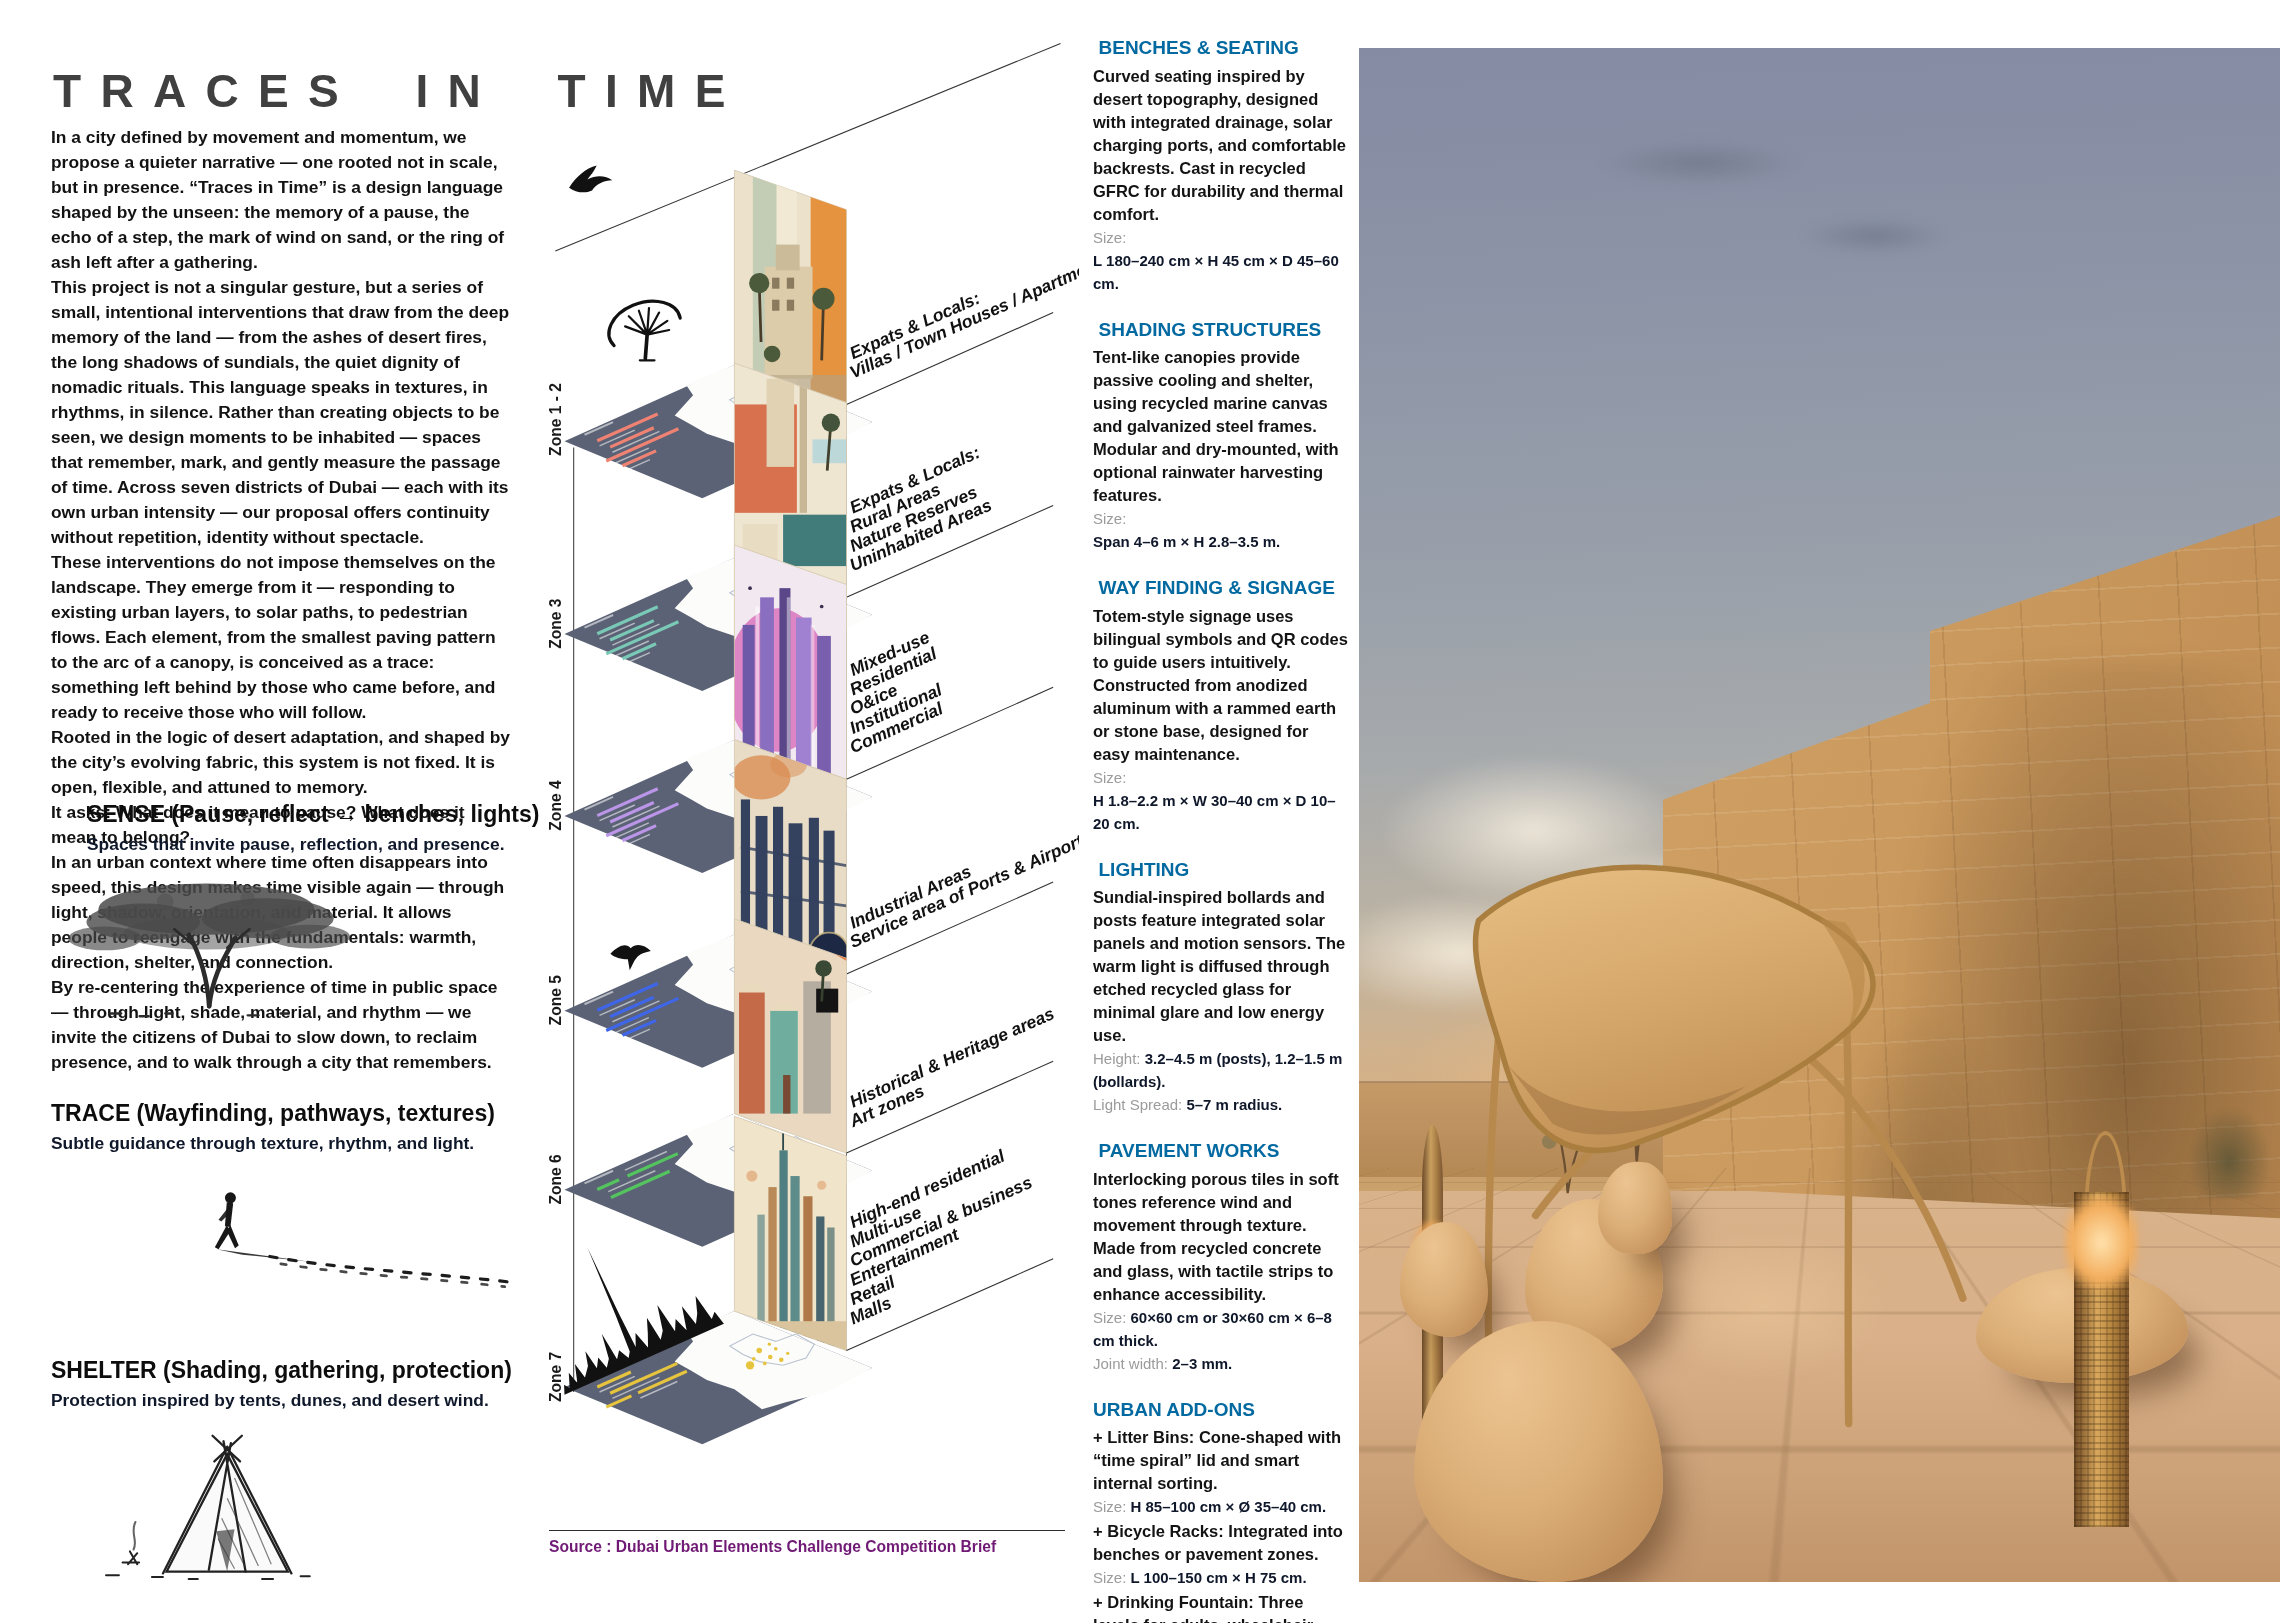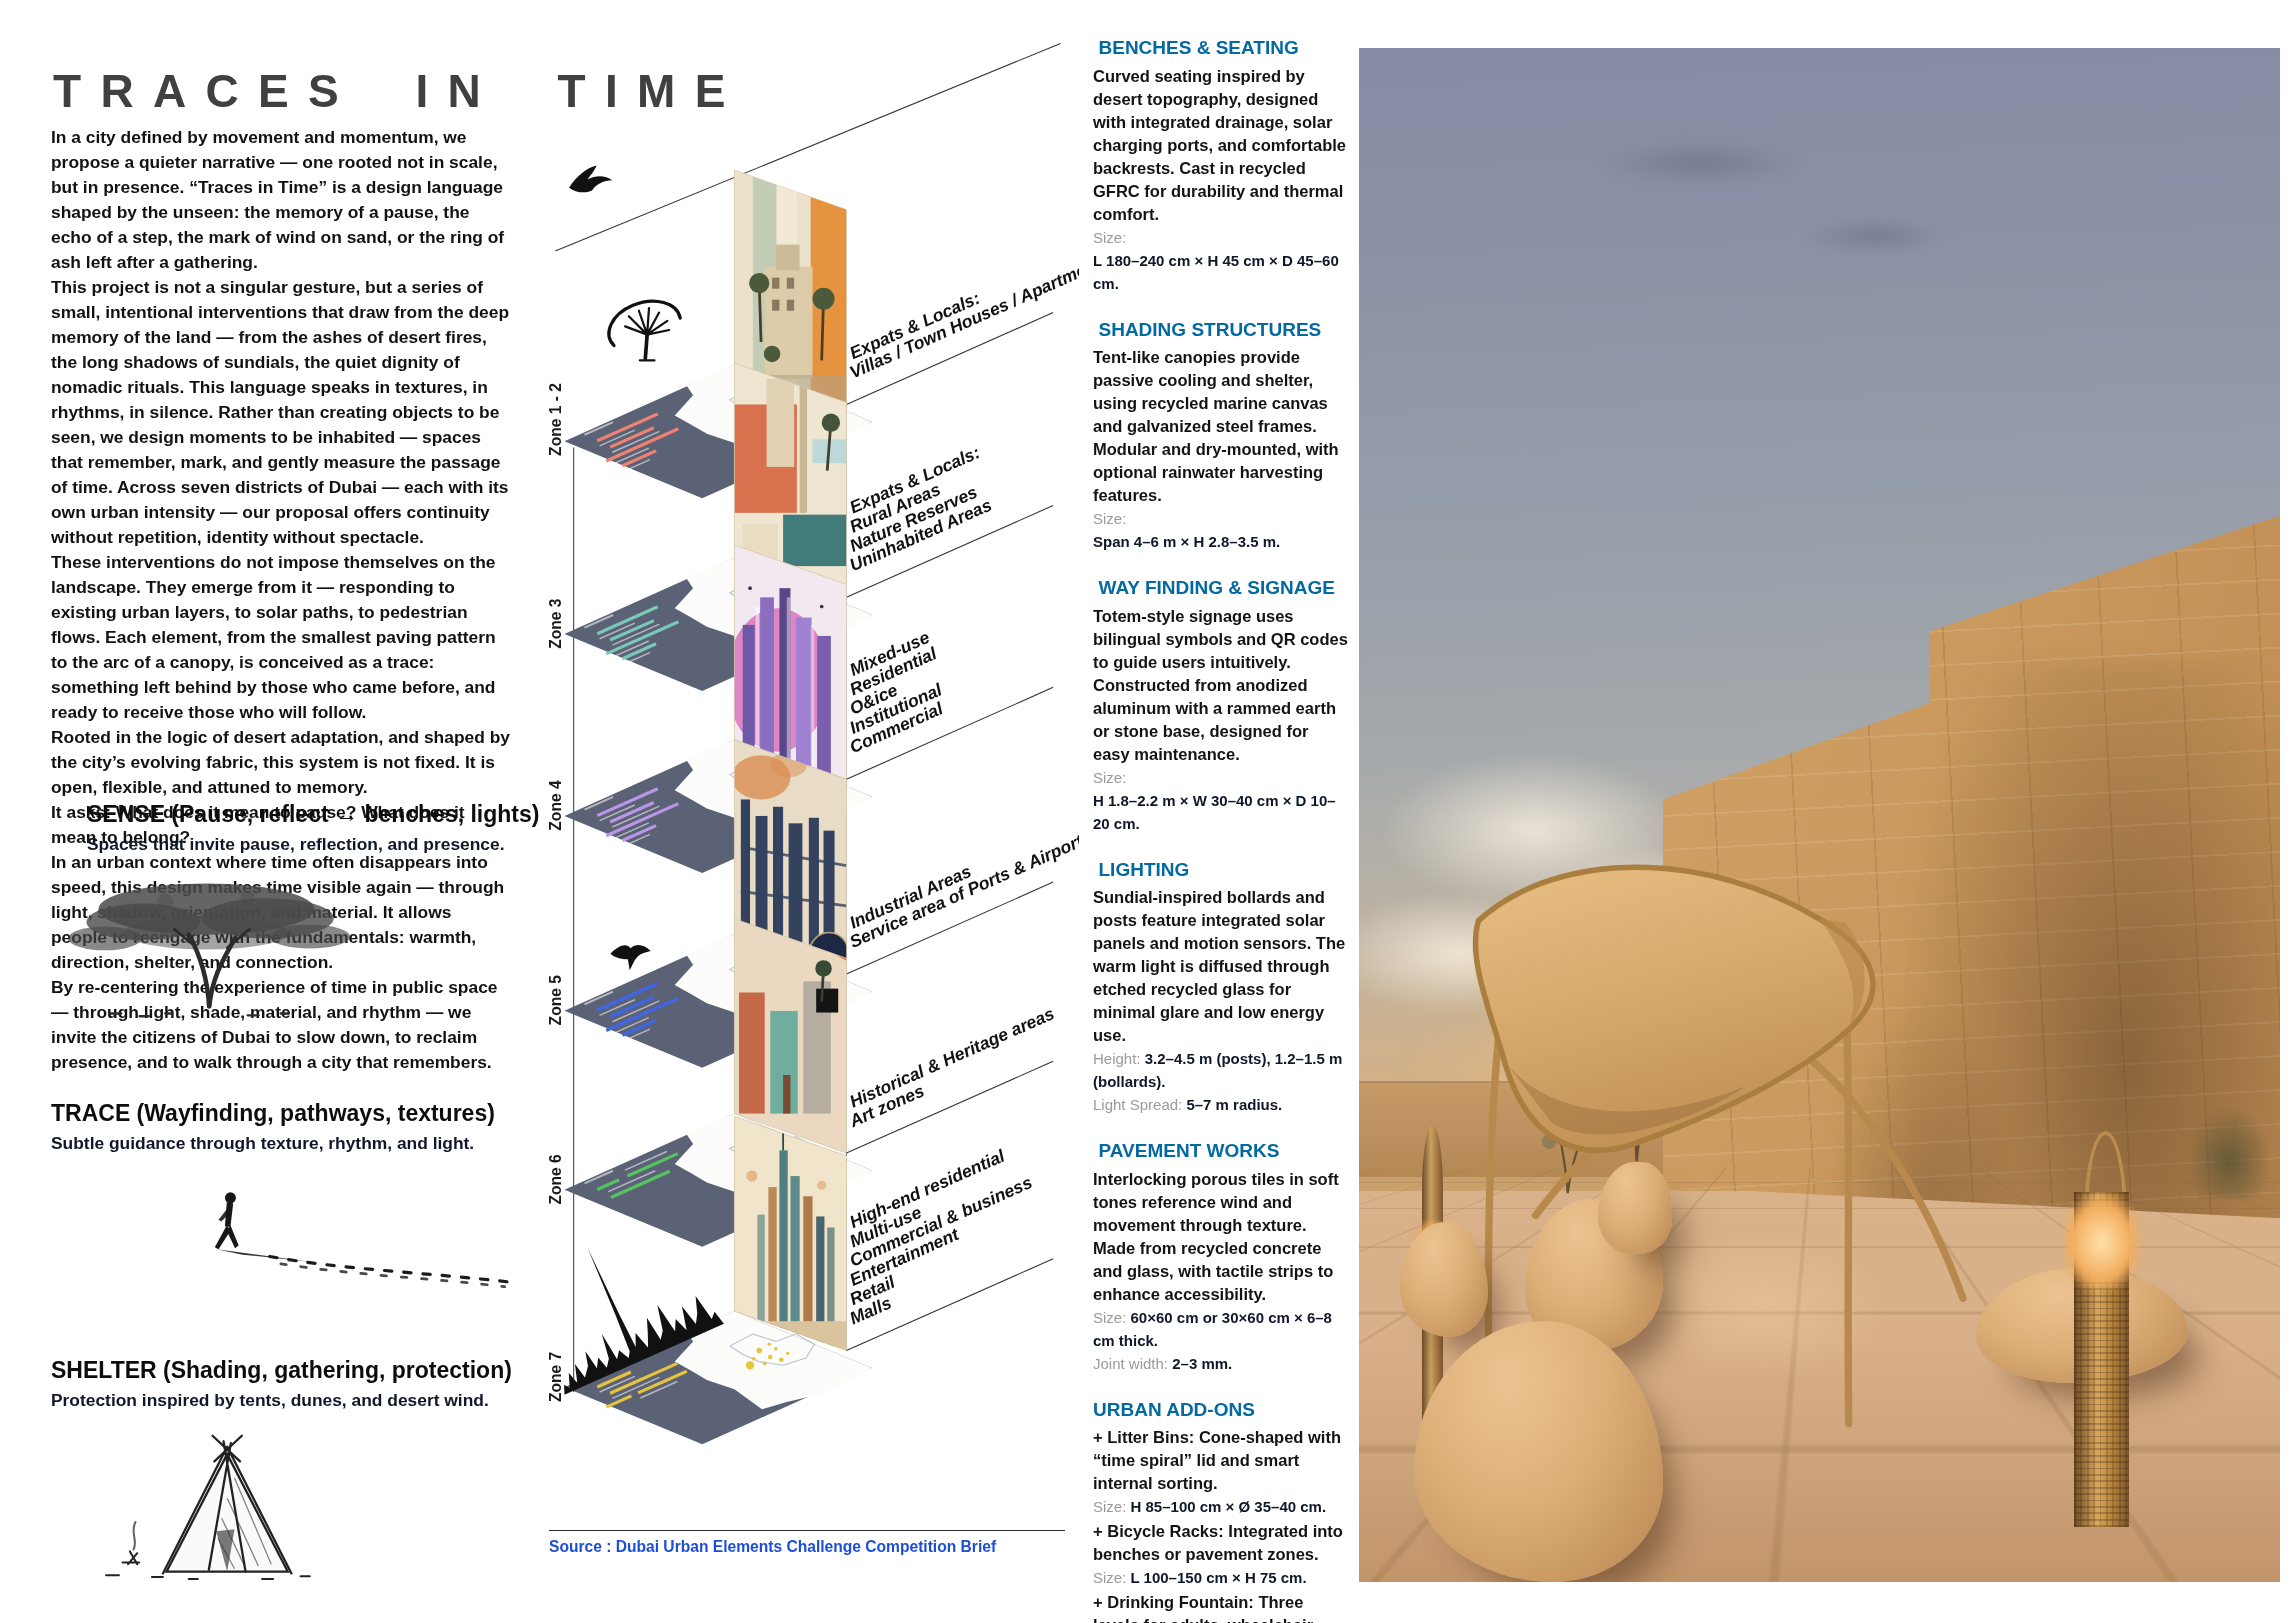--- a/index.html
+++ b/index.html
@@ -18,21 +18,21 @@
   .distr{fill:none;stroke:#b9c2cf;stroke-width:1.2;}
   .leader{stroke:#333;stroke-width:1.2;}
   .spine{stroke:#555;stroke-width:1;}
   .axis{stroke:#444;stroke-width:1.2;}
   .zl{font:600 17px "Liberation Sans",sans-serif;fill:#1a1a1a;}
   .ll{font:italic 700 19px "Liberation Sans",sans-serif;fill:#111;}
   .wbars rect{fill:#ffffff;opacity:.55;}
   .art{stroke:#d8cbb2;stroke-width:1;}
   .ink{fill:#111;}
   .source{left:549px;top:1530px;width:516px;border-top:1.5px solid #2c2c2c;padding-top:7.3px;
-          font-size:15.6px;font-weight:700;color:#1d4ed8;}
+          font-size:15.6px;font-weight:700;color:#701a75;}
   
   .rcol{left:1093px;top:37px;width:255px;}
   .rsec{margin-bottom:24px;}
   .rsec h3{font-size:19px;font-weight:800;margin:0 0 5.5px 0;padding-left:5.5px;color:#0369a1;}
   .rsec p{margin:0;font-size:16.5px;font-weight:700;line-height:23px;color:#131313;}
   .spec{font-size:15px;line-height:23px;}
   .spec .lab{color:#9b9b9b;font-weight:400;}
   .spec .val{font-weight:700;color:#0f172a;}
   .stack .lab{display:block;}
   .addon-item{margin-top:1.8px;}

